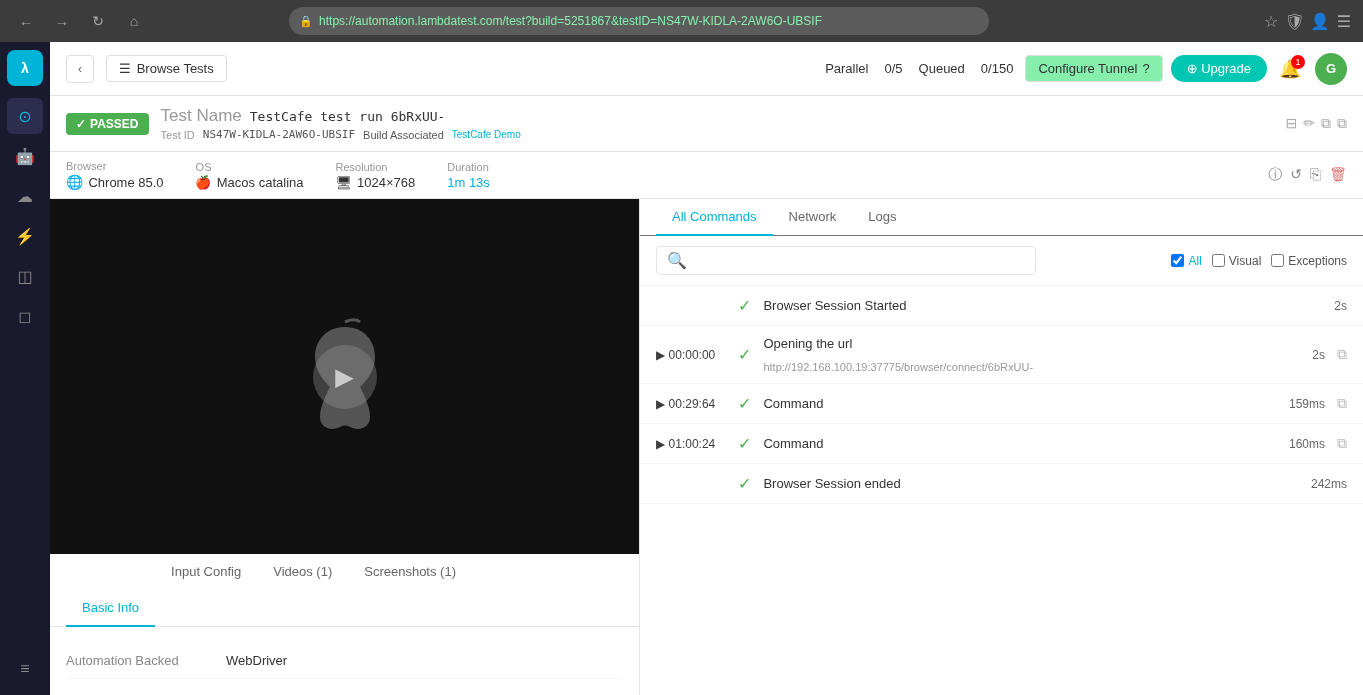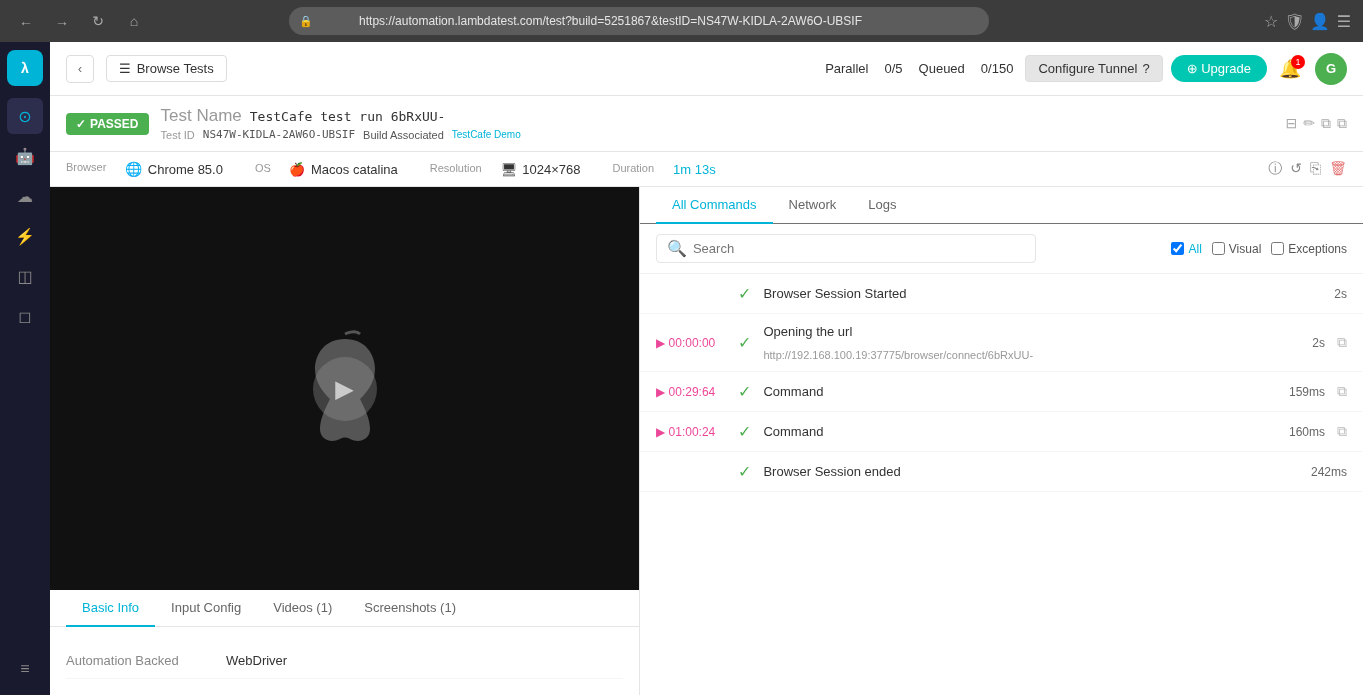--- a/index.html
+++ b/index.html
@@ -26,25 +26,24 @@
       flex: 1; height: 28px;
       background: #5c5c5c;
       border-radius: 14px;
       display: flex; align-items: center;
       padding: 0 10px;
       gap: 6px;
       max-width: 700px;
       margin: 0 auto;
     }
     .address-bar-url {
-      color: #e5e5e5;
+      color: #86efac;
       font-size: 12px;
       white-space: nowrap;
       overflow: hidden;
-      margin-left: 40px;
     }
     .address-bar-lock { color: #aaa; font-size: 11px; }
     .browser-actions { display: flex; gap: 6px; margin-left: auto; align-items: center; }
     .browser-action-btn { color: #aaa; font-size: 16px; cursor: pointer; }
 
     
     .app-container { display: flex; flex: 1; overflow: hidden; }
 
     
     .sidebar-narrow {
@@ -111,21 +110,21 @@
       background: #00c7b1;
       color: white;
       border: none;
       border-radius: 20px;
       padding: 6px 16px;
       font-size: 13px;
       cursor: pointer;
       display: flex; align-items: center; gap: 4px;
     }
     .configure-tunnel-btn {
-      border: 1px solid #ddd; background: #e5e5e5;
+      border: 1px solid #ddd; background: #86efac;
       border-radius: 4px; padding: 5px 12px;
       cursor: pointer; font-size: 13px; color: #333;
       display: flex; align-items: center; gap: 5px;
     }
     .notif-btn {
       width: 32px; height: 32px;
       display: flex; align-items: center; justify-content: center;
       cursor: pointer; font-size: 18px; color: #555;
       position: relative;
     }
@@ -174,21 +173,21 @@
     .test-info-actions span { cursor: pointer; }
 
     
     .meta-row {
       display: flex; align-items: center;
       padding: 8px 16px;
       border-bottom: 1px solid #e5e5e5;
       gap: 32px;
       flex-shrink: 0;
     }
-    .meta-item { display: flex; flex-direction: row; gap: 19px; }
+    .meta-item { display: flex; flex-direction: column; gap: 2px; }
     .meta-label { font-size: 11px; color: #999; }
     .meta-value { font-size: 13px; color: #333; display: flex; align-items: center; gap: 5px; }
     .meta-value .browser-icon { font-size: 14px; }
     .duration-value { color: #00b4d8; font-size: 13px; }
     .meta-row-actions { margin-left: auto; display: flex; gap: 8px; }
     .meta-row-actions span { cursor: pointer; color: #888; font-size: 14px; }
 
     
     .lower-area { flex: 1; display: flex; overflow: hidden; }
 
@@ -261,21 +260,21 @@
 
     
     .command-list { flex: 1; overflow-y: auto; }
     .command-row {
       display: flex; align-items: center;
       padding: 10px 16px;
       border-bottom: 1px solid #f5f5f5;
       gap: 12px;
       font-size: 13px;
     }
-    .command-timestamp { font-size: 12px; color: #ec4899; min-width: 70px; }
+    .command-timestamp { font-size: 12px; color: #404040; min-width: 70px; }
     .command-check { color: #4caf50; font-size: 16px; }
     .command-name { flex: 1; color: #333; }
     .command-subtext { font-size: 11px; color: #999; margin-top: 10px; }
     .command-duration { color: #666; font-size: 12px; min-width: 50px; text-align: right; }
     .command-screenshot-icon { color: #bbb; font-size: 14px; cursor: pointer; }
     .command-name-col { display: flex; flex-direction: column; flex: 1; }
 
     
     .bottom-tabs-bar {
       display: flex; border-bottom: 1px solid #e5e5e5;
@@ -283,21 +282,21 @@
       background: #fff;
       flex-shrink: 0;
     }
     .bottom-tab {
       padding: 10px 16px;
       font-size: 13px; color: #666;
       cursor: pointer;
       border-bottom: 2px solid transparent;
       margin-bottom: -1px;
     }
-    .bottom-tab.active { color: #00b4d8; border-bottom-color: #00b4d8; }
+    .bottom-tab.active { color: #00b4d8; border-bottom-color: #00b4d8; margin-top: 36px; }
 
     
     .basic-info-area { padding: 16px; overflow-y: auto; }
     .basic-info-row { display: flex; padding: 10px 0; border-bottom: 1px solid #f5f5f5; }
     .basic-info-label { width: 160px; font-size: 13px; color: #888; flex-shrink: 0; }
     .basic-info-value { font-size: 13px; color: #333; font-weight: 500; }
 
     
     .command-list::-webkit-scrollbar { width: 4px; }
     .command-list::-webkit-scrollbar-thumb { background: #ddd; border-radius: 2px; }
@@ -458,21 +457,20 @@
         <div class="tabs-panel">
           <div class="tabs-bar">
             <div class="tab active">All Commands</div>
             <div class="tab">Network</div>
             <div class="tab">Logs</div>
           </div>
           <div class="commands-area">
             <div class="commands-toolbar">
               <div class="search-box">
                 <span>🔍</span>
-                <input type="text" placeholder="Search" style="">
               </div>
               <div class="filter-group">
                 <label class="filter-item checked">
                   <input type="checkbox" checked="" style="">
                   <span>All</span>
                 </label>
                 <label class="filter-item">
                   <input type="checkbox" style="">
                   <span>Visual</span>
                 </label>

